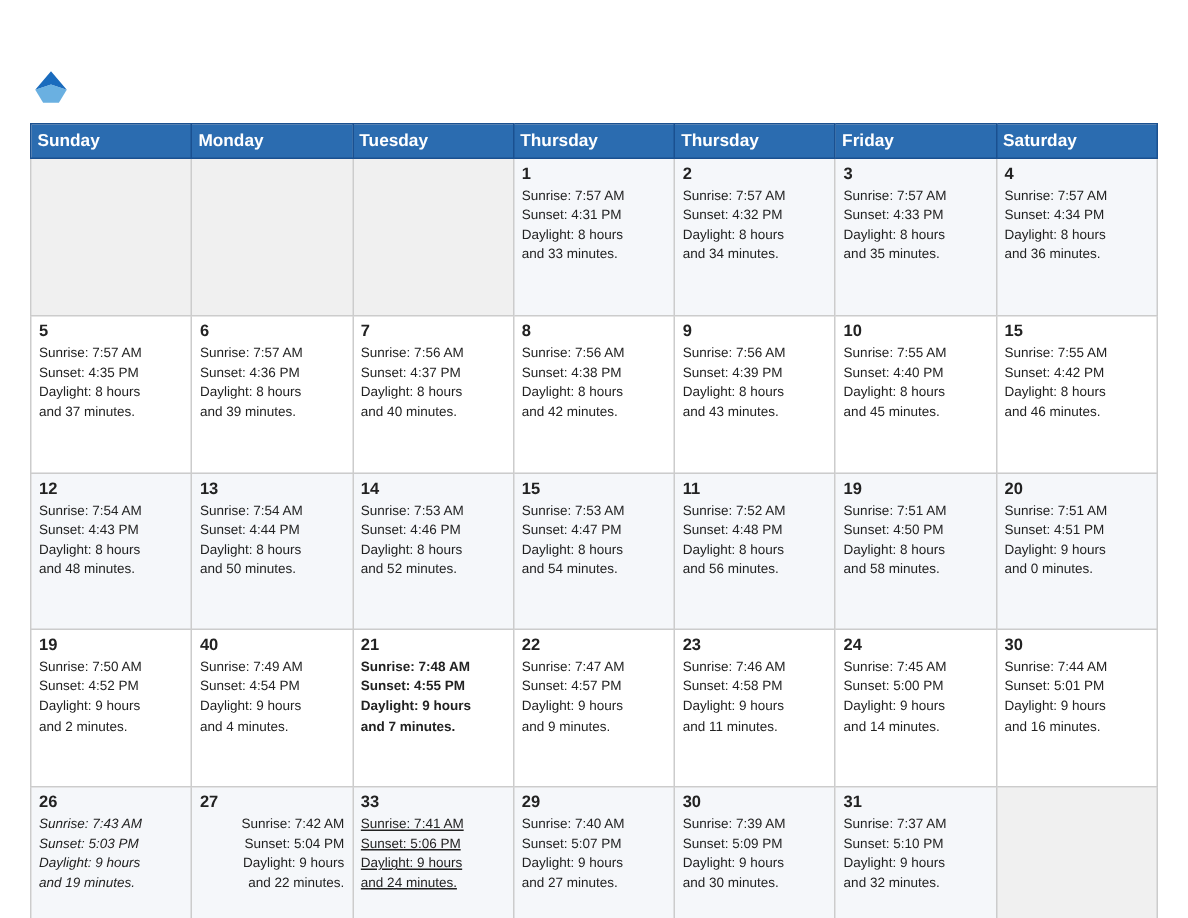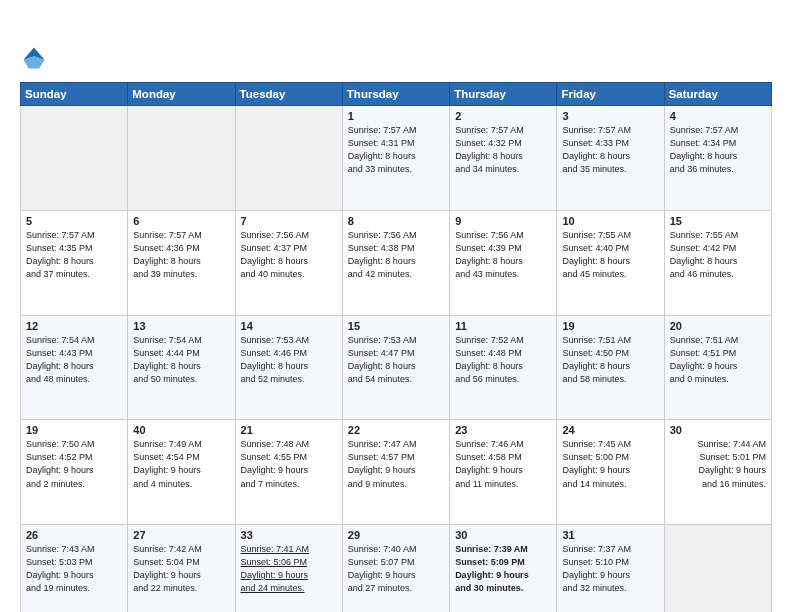--- a/index.html
+++ b/index.html
@@ -279,21 +279,21 @@
           </td>
           <td>
             <span class="day-number">40</span>
             <div class="day-info" style="white-space: pre-line;">Sunrise: 7:49 AM
 Sunset: 4:54 PM
 Daylight: 9 hours
 and 4 minutes.</div>
           </td>
           <td>
             <span class="day-number">21</span>
-            <div class="day-info" style="white-space: pre-line;">Sunrise: 7:48 AM
+            <div class="day-info" style="white-space: pre-line; font-weight: bold;">Sunrise: 7:48 AM
 Sunset: 4:55 PM
 Daylight: 9 hours
 and 7 minutes.</div>
           </td>
           <td>
             <span class="day-number">22</span>
             <div class="day-info" style="white-space: pre-line;">Sunrise: 7:47 AM
 Sunset: 4:57 PM
 Daylight: 9 hours
 and 9 minutes.</div>
@@ -307,58 +307,58 @@
           </td>
           <td>
             <span class="day-number">24</span>
             <div class="day-info" style="white-space: pre-line;">Sunrise: 7:45 AM
 Sunset: 5:00 PM
 Daylight: 9 hours
 and 14 minutes.</div>
           </td>
           <td>
             <span class="day-number">30</span>
-            <div class="day-info" style="white-space: pre-line; text-align: right;">Sunrise: 7:44 AM
+            <div class="day-info" style="white-space: pre-line;">Sunrise: 7:44 AM
 Sunset: 5:01 PM
 Daylight: 9 hours
 and 16 minutes.</div>
           </td>
         </tr>
         <tr>
           <td>
             <span class="day-number">26</span>
-            <div class="day-info" style="white-space: pre-line;">Sunrise: 7:43 AM
+            <div class="day-info" style="white-space: pre-line; font-style: italic;">Sunrise: 7:43 AM
 Sunset: 5:03 PM
 Daylight: 9 hours
 and 19 minutes.</div>
           </td>
           <td>
             <span class="day-number">27</span>
-            <div class="day-info" style="white-space: pre-line;">Sunrise: 7:42 AM
+            <div class="day-info" style="white-space: pre-line; text-align: right;">Sunrise: 7:42 AM
 Sunset: 5:04 PM
 Daylight: 9 hours
 and 22 minutes.</div>
           </td>
           <td>
             <span class="day-number">33</span>
             <div class="day-info" style="white-space: pre-line; text-decoration: underline;">Sunrise: 7:41 AM
 Sunset: 5:06 PM
 Daylight: 9 hours
 and 24 minutes.</div>
           </td>
           <td>
             <span class="day-number">29</span>
             <div class="day-info" style="white-space: pre-line;">Sunrise: 7:40 AM
 Sunset: 5:07 PM
 Daylight: 9 hours
 and 27 minutes.</div>
           </td>
           <td>
             <span class="day-number">30</span>
-            <div class="day-info" style="white-space: pre-line; font-weight: bold;">Sunrise: 7:39 AM
+            <div class="day-info" style="white-space: pre-line;">Sunrise: 7:39 AM
 Sunset: 5:09 PM
 Daylight: 9 hours
 and 30 minutes.</div>
           </td>
           <td>
             <span class="day-number">31</span>
             <div class="day-info" style="white-space: pre-line;">Sunrise: 7:37 AM
 Sunset: 5:10 PM
 Daylight: 9 hours
 and 32 minutes.</div>

